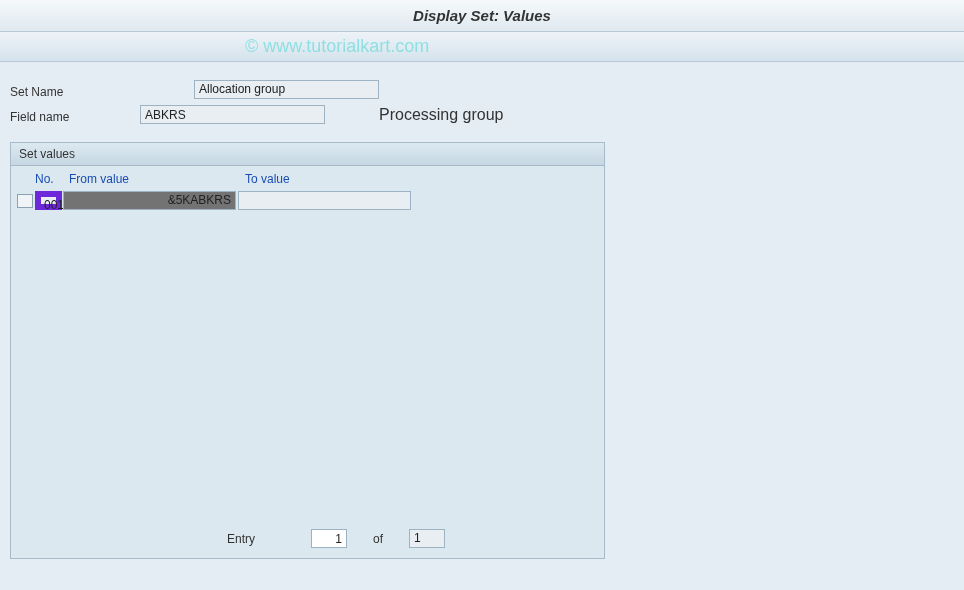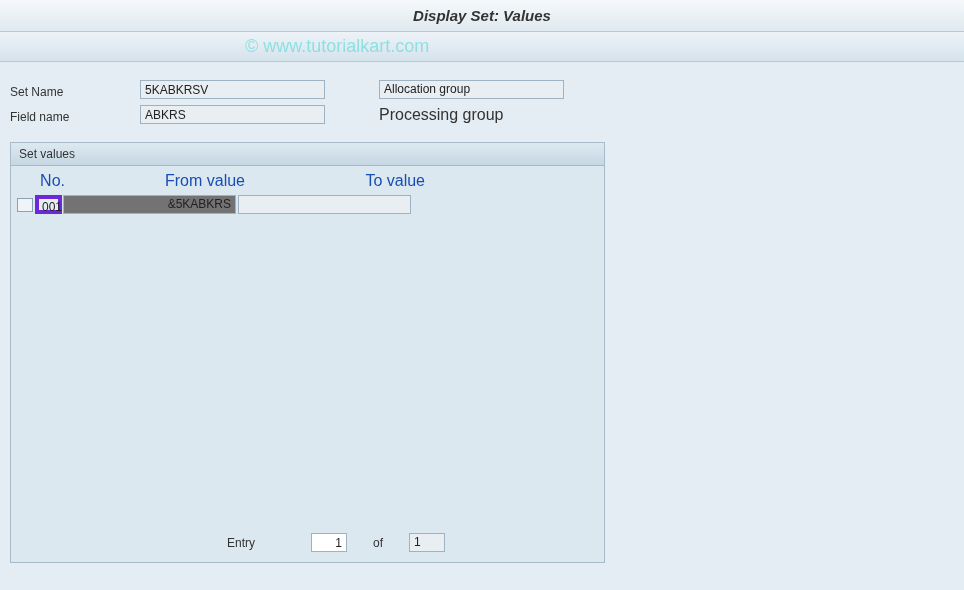--- a/index.html
+++ b/index.html
@@ -93,22 +93,21 @@
       padding: 4px 8px;
       font-size: 12px;
       color: #333;
       border-top-left-radius: 3px;
       border-top-right-radius: 3px;
     }
     .table-header {
       display: flex;
       padding: 6px 6px 4px 6px;
       color: #1a4db3;
-      font-size: 16px;
-      text-align: right;
+      font-size: 12px;
     }
     .th-checkbox {
       width: 18px;
     }
     .th-no {
       width: 30px;
     }
     .th-from {
       width: 180px;
       padding-left: 4px;
@@ -126,21 +125,21 @@
       width: 16px;
       height: 14px;
       border: 1px solid #8ba0b2;
       background: #f0f4f7;
       display: inline-block;
     }
     .row-no {
       width: 27px;
       height: 19px;
       background: #e8eef2;
-      border: 4px solid #6d28d9;
+      border: 6px solid #6d28d9;
       padding: 1px 3px;
       font-size: 12px;
       margin-left: 2px;
       color: #222;
       line-height: 15px;
     }
     .row-from {
       width: 173px;
       height: 19px;
       background: #737373;
@@ -211,21 +210,20 @@
 <div class="title-bar">Display Set: Values</div>
 
 <div class="toolbar">
   <div class="watermark">© www.tutorialkart.com</div>
 </div>
 
 <div class="content">
 
   <div class="field-row">
     <div class="field-label">Set Name</div>
-    <input class="field-input" readonly="" value="5KABKRSV" style="">
     <div class="field-desc-box">Allocation group</div>
   </div>
 
   <div class="field-row">
     <div class="field-label">Field name</div>
     <input class="field-input" readonly="" value="ABKRS" style="">
     <div class="field-desc-text">Processing group</div>
   </div>
 
   <div class="panel">

